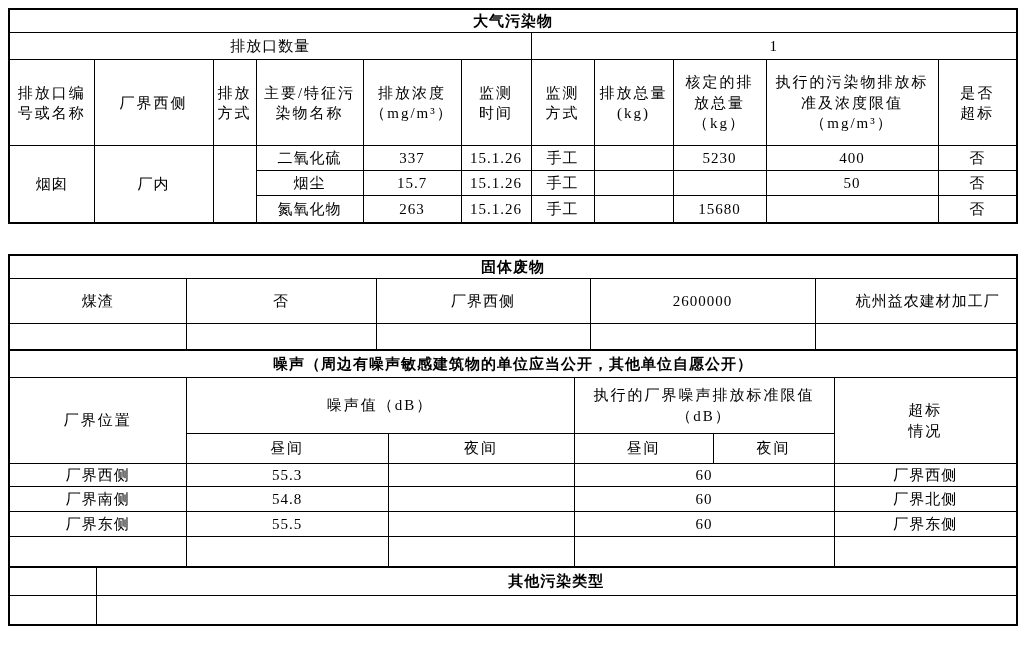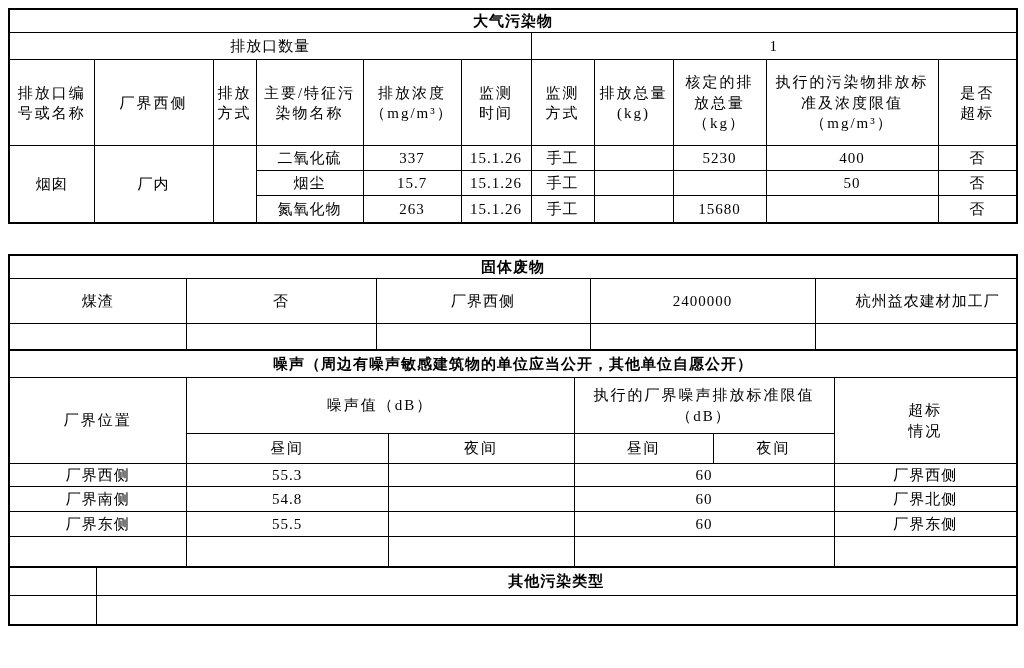--- a/index.html
+++ b/index.html
@@ -157,21 +157,21 @@
         <col style="width:202px">
     </colgroup>
     <tbody>
       <tr style="height:16px">
         <td colspan="5" class="title-cell">固体废物</td>
       </tr>
       <tr style="height:45px">
         <td>煤渣</td>
         <td>否</td>
         <td>厂界西侧</td>
-        <td>2400000</td>
+        <td>2600000</td>
         <td class="dest-cell">杭州益农建材加工厂</td>
       </tr>
       <tr style="height:26px">
         <td></td>
         <td></td>
         <td></td>
         <td></td>
         <td></td>
       </tr>
     </tbody>

